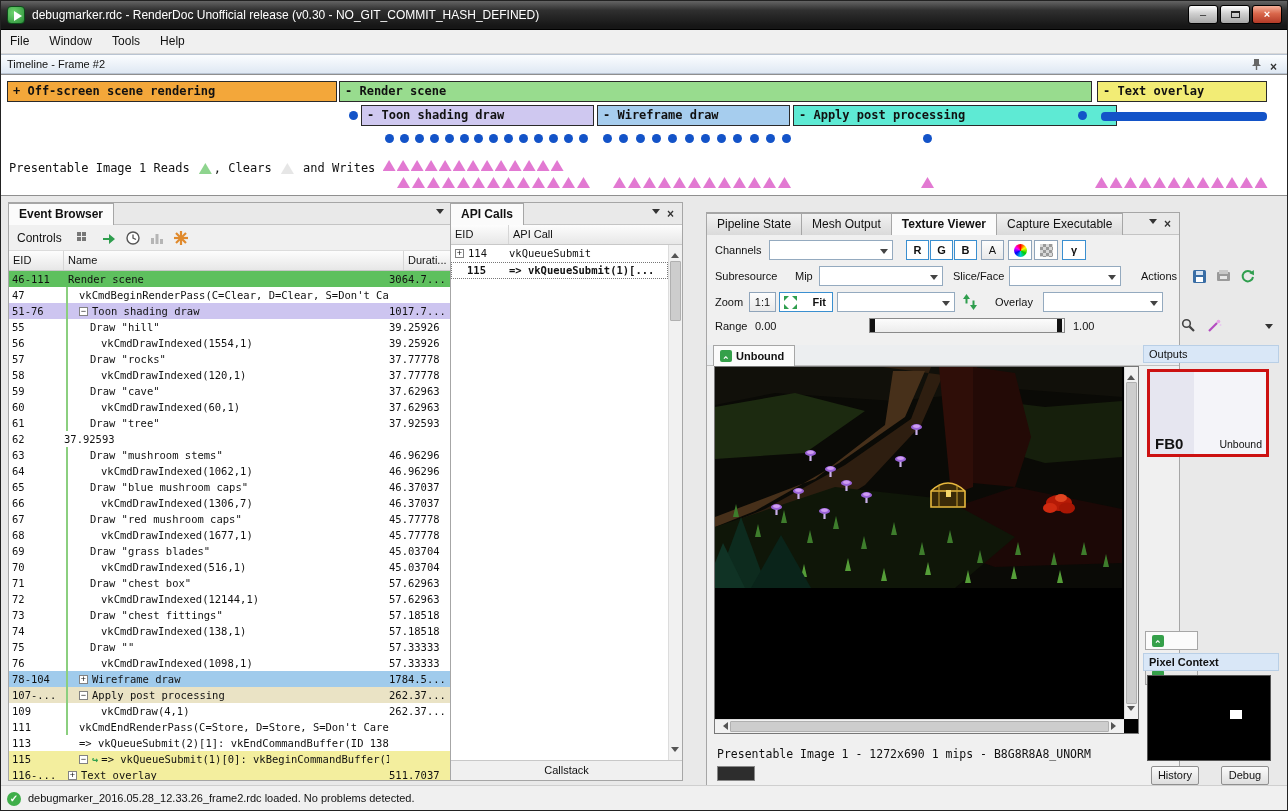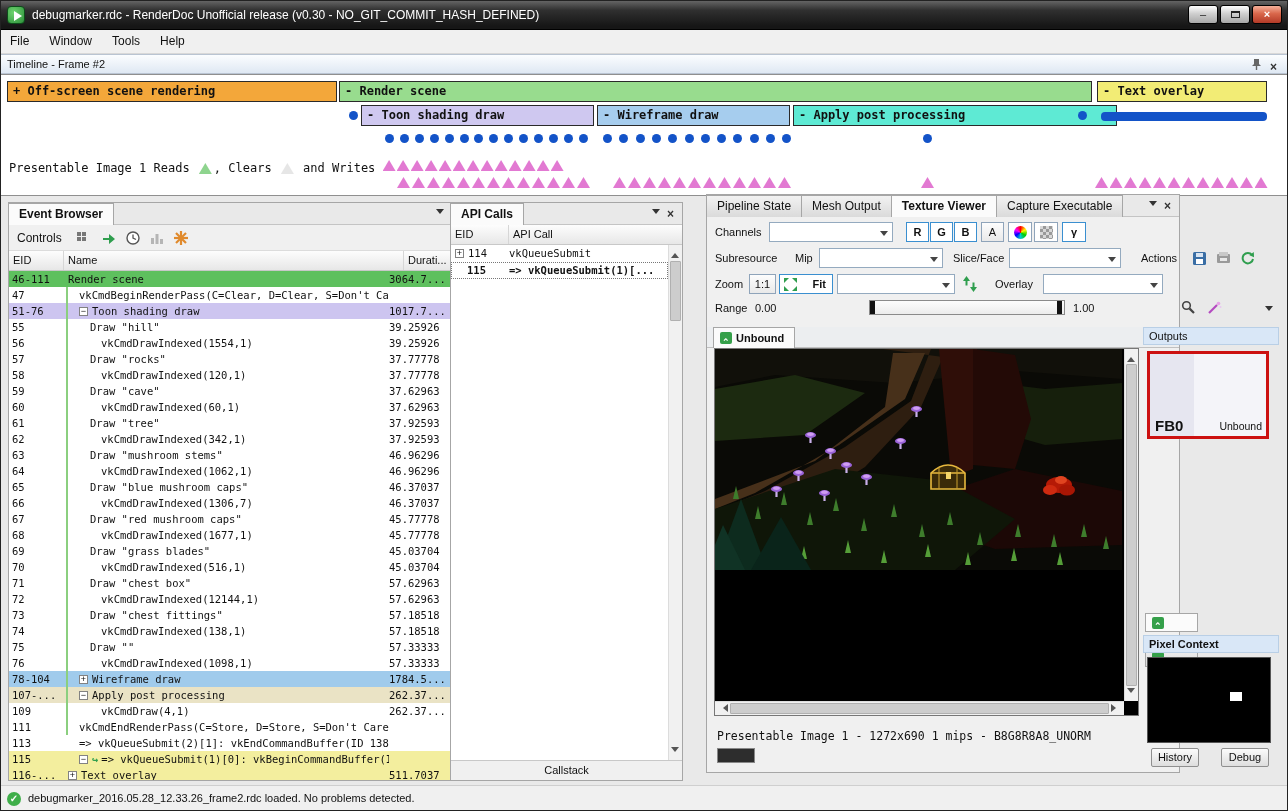--- a/index.html
+++ b/index.html
@@ -93,21 +93,21 @@
     font-family:"DejaVu Sans Mono",monospace; font-size:10.5px; }
   .api-row { height:17px; line-height:17px; display:flex; white-space:nowrap; }
   .api-row .a-eid { width:58px; flex:none; padding-left:4px; }
   .api-row .a-call { flex:1; overflow:hidden; }
   .api-row.bold { font-weight:bold; }
   .api-row.sel { outline:1px dotted #777; outline-offset:-1px; }
   #callstack-bar { position:absolute; left:0; right:0; bottom:0; height:20px; background:#f0f0f0;
     border-top:1px solid #c8c8c8; text-align:center; font-size:11px; line-height:19px; }
 
   
-  #right-panel { left:706px; top:194px; width:474px; height:579px; }
+  #right-panel { left:706px; top:212px; width:474px; height:579px; }
   .tv-lbl { position:absolute; font-size:11px; line-height:20px; }
   .combo { position:absolute; height:20px; background:#fff; border:1px solid #94aabf; font-size:11px;
     line-height:18px; padding:16px 16px 0 5px; white-space:nowrap; overflow:hidden; }
   .combo::after { content:""; position:absolute; right:4px; top:8px; border:4px solid transparent; border-top:5px solid #444; }
   .tv-btn { position:absolute; height:20px; border:1px solid #8fa4ba; background:linear-gradient(#fdfdfd,#e9e9e9);
     font-size:11px; text-align:center; line-height:18px; }
   .tv-btn.toggled { border:1px solid #3a8fd0; background:#fff; font-weight:bold; }
   .iconbtn { position:absolute; width:24px; height:20px; border:1px solid #8fa4ba; background:#fff; text-align:center; }
   .wheel { display:inline-block; width:13px; height:13px; border-radius:50%; margin-top:3px;
     background:conic-gradient(#f00,#ff0,#0c0,#0cc,#00f,#f0f,#f00); }
@@ -342,21 +342,20 @@
         <div class="c-name guide" style="padding-left: 37px;">vkCmdDrawIndexed(60,1)</div>
         <div class="c-dur">37.62963</div>
       </div>
       <div class="eb-row">
         <div class="c-eid">61</div>
         <div class="c-name guide" style="padding-left: 26px;">Draw "tree"</div>
         <div class="c-dur">37.92593</div>
       </div>
       <div class="eb-row">
         <div class="c-eid">62</div>
-        <div class="c-name guide" style="padding-left: 37px;">vkCmdDrawIndexed(342,1)</div>
         <div class="c-dur">37.92593</div>
       </div>
       <div class="eb-row">
         <div class="c-eid">63</div>
         <div class="c-name guide" style="padding-left: 26px;">Draw "mushroom stems"</div>
         <div class="c-dur">46.96296</div>
       </div>
       <div class="eb-row">
         <div class="c-eid">64</div>
         <div class="c-name guide" style="padding-left: 37px;">vkCmdDrawIndexed(1062,1)</div>

